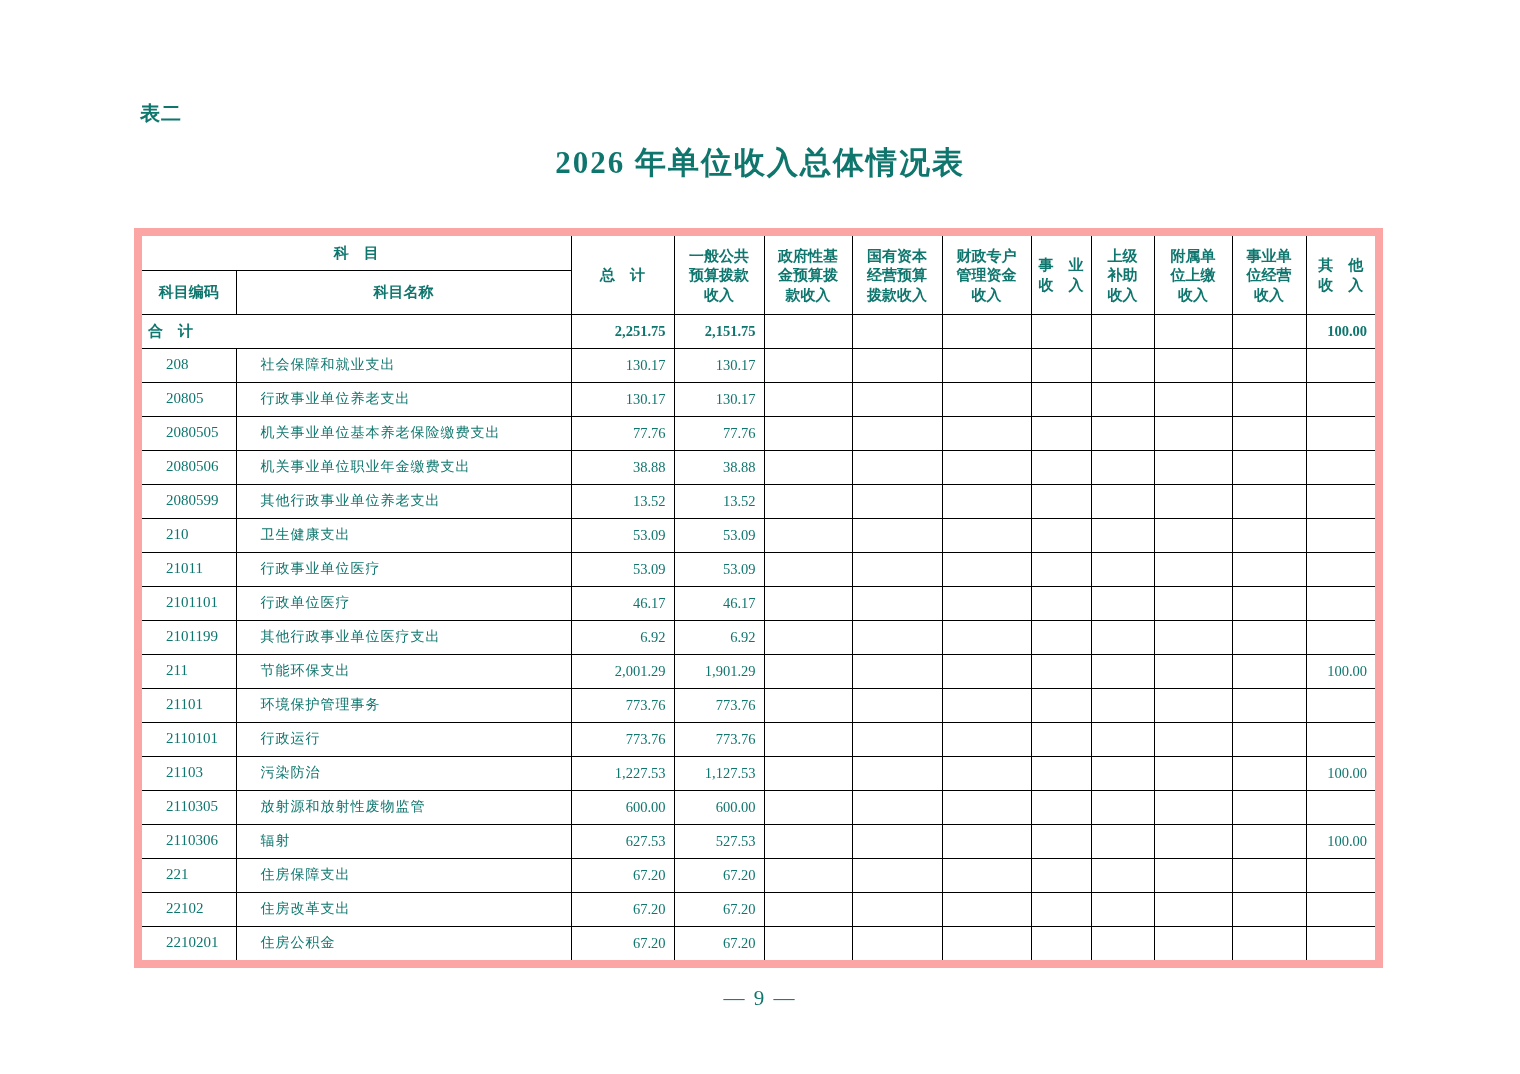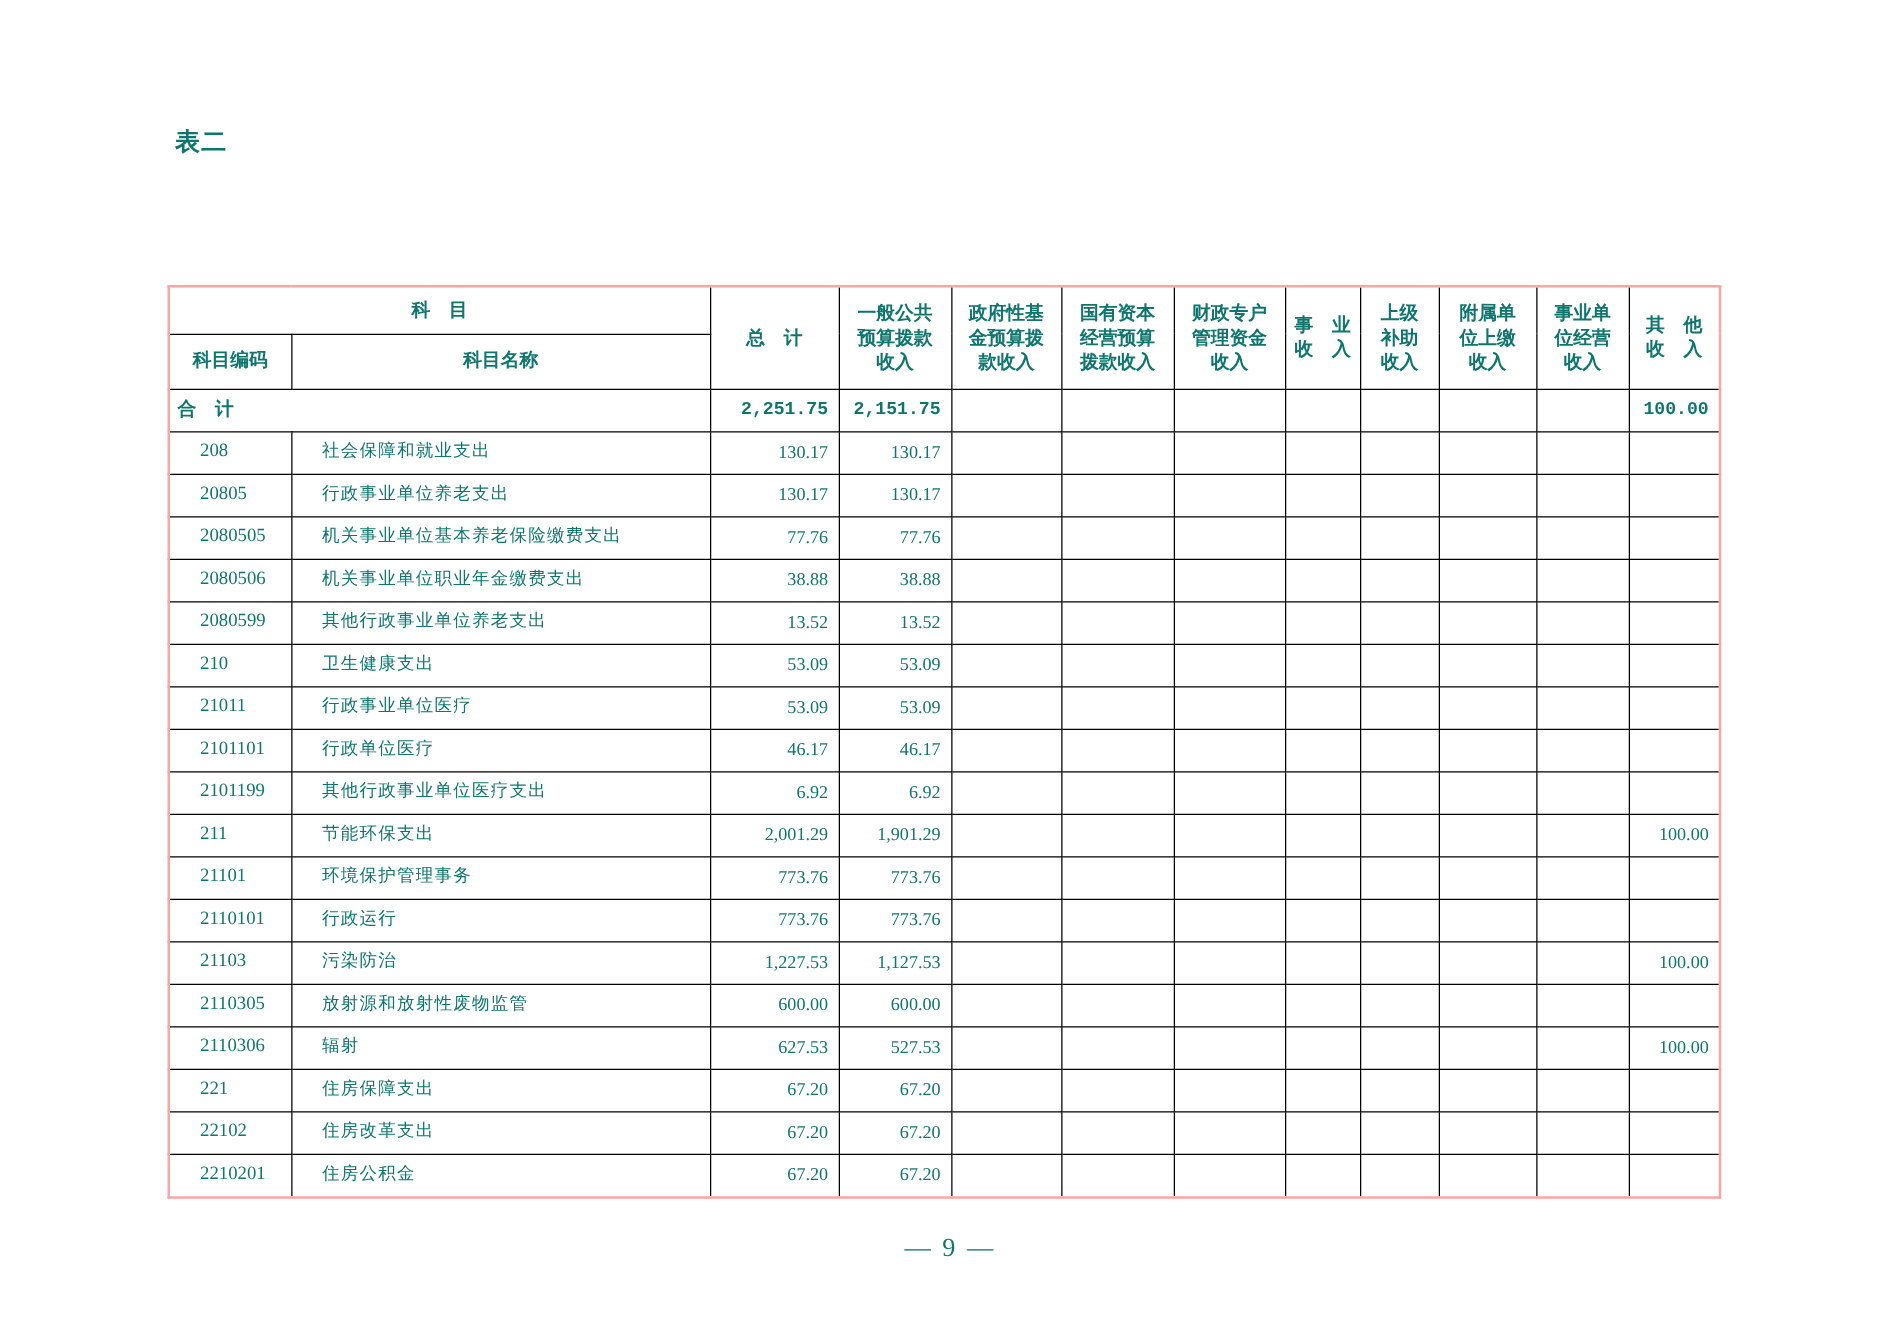--- a/index.html
+++ b/index.html
@@ -19,57 +19,58 @@
     font-weight:bold; font-size:31px; letter-spacing:2px;
   }
   .meta-row {
     position:absolute; left:143px; top:197px; width:1233px;
     display:flex; justify-content:space-between;
     font-size:16px; letter-spacing:1px;
   }
   table.income-table {
     position:absolute; left:134px; top:228px;
     width:1241px; border-collapse:collapse; table-layout:fixed;
-    border:2px solid #fca5a5;
+    border:8px solid #fca5a5;
   }
   .income-table th, .income-table td {
     border:1px solid #000; overflow:hidden;
   }
   .income-table thead th {
     font-family:"Liberation Sans", sans-serif;
     font-weight:bold; font-size:15px; line-height:1.3;
     text-align:center; vertical-align:middle;
     white-space:pre-line; padding:2px 1px;
   }
   tr.hdr-top { height:38px; }
   tr.hdr-sub { height:44px; }
   .income-table td {
     height:33px; font-size:14.5px; vertical-align:middle;
     padding:0 6px; line-height:1.15;
   }
   td.code { text-align:left; padding-left:24px; font-size:15px; }
   td.name { text-align:left; padding-left:24px; font-size:14px; letter-spacing:1px; }
   td.num  { text-align:right; padding-right:8px; }
-  tr.total-row td { font-weight:bold;font-family:Liberation Mono, monospace; }
+  tr.total-row td { font-weight:bold; }
   tr.total-row td.label {
     font-family:"Liberation Sans", sans-serif;
     font-size:15px;
   }
   .page-number {
     position:absolute; left:0; top:986px; width:1520px;
     text-align:center; font-size:21px; letter-spacing:2px;
   }
 </style>
 </head>
 <body>
 
 <div class="page">
 
   <div class="table-label">表二</div>
 
+  <h1 class="doc-title">2026 年单位收入总体情况表</h1>
 
 
   <table class="income-table">
     <colgroup>
       <col style="width:98px">
         <col style="width:335px">
         <col style="width:103px">
       <col style="width:90px">
         <col style="width:88px">
         <col style="width:90px">

